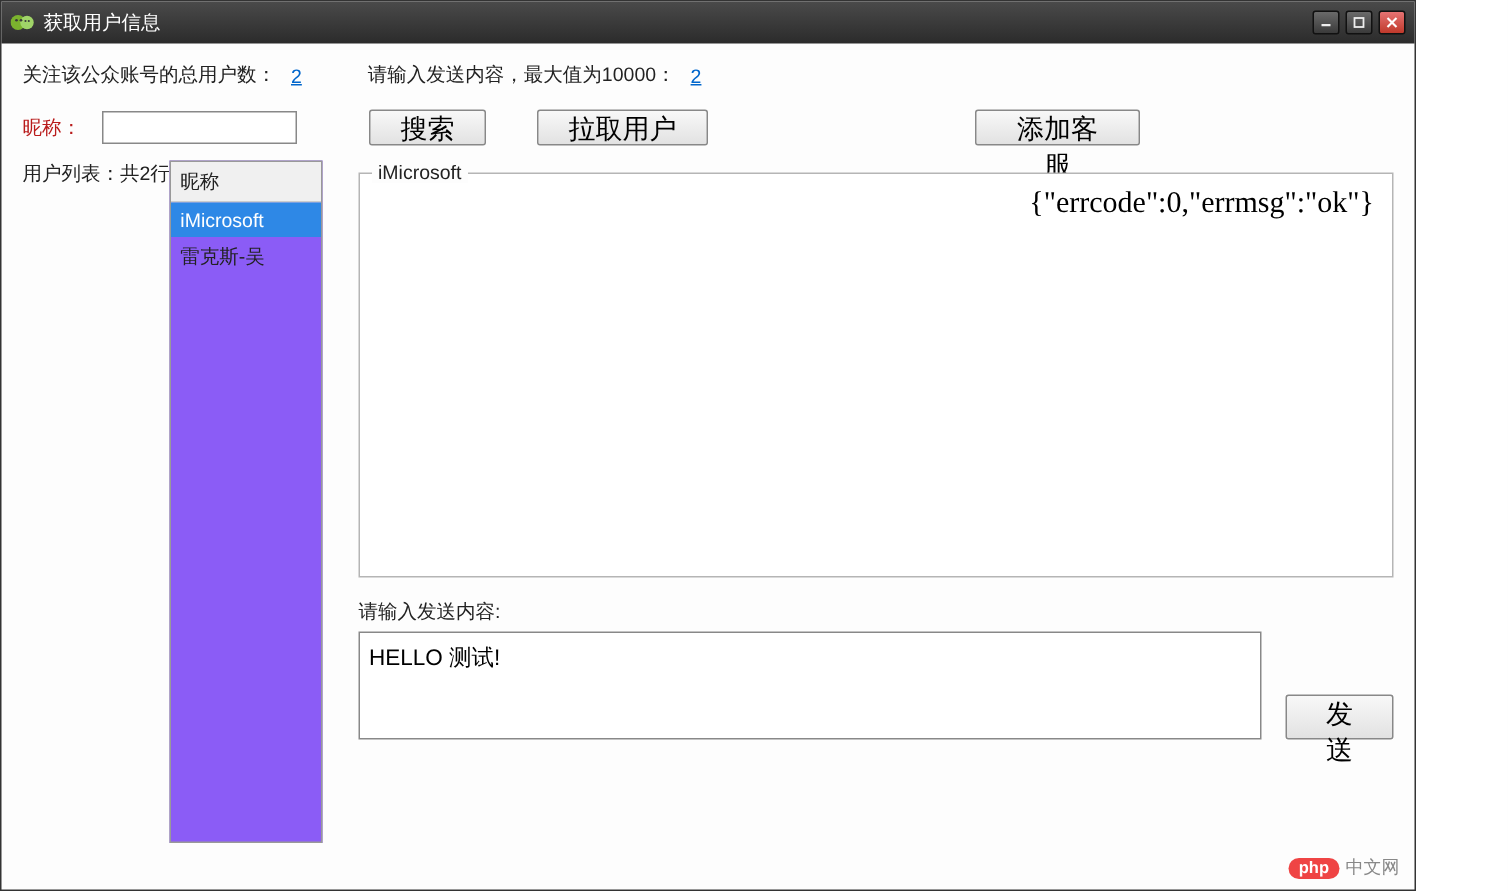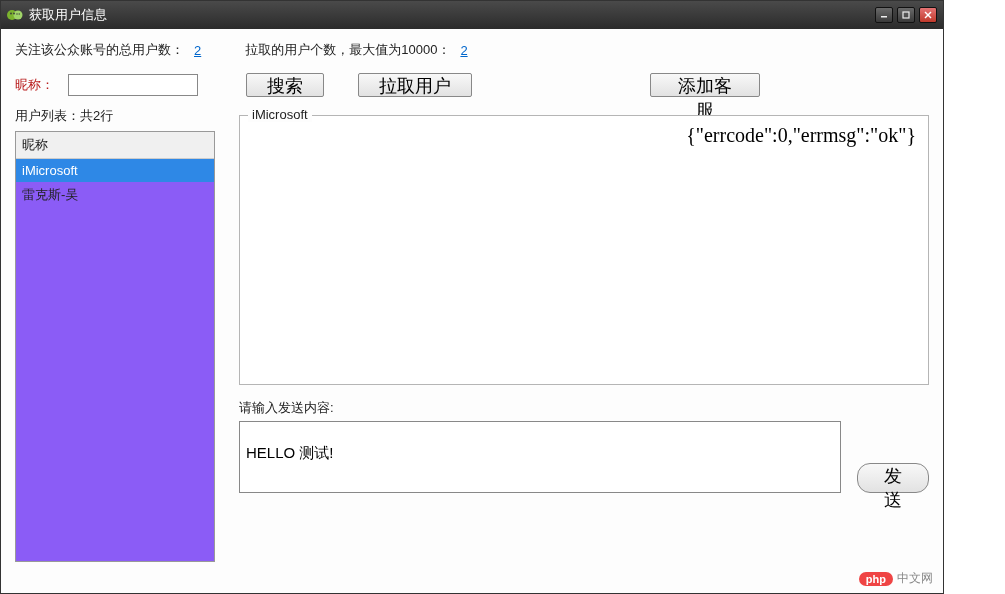--- a/index.html
+++ b/index.html
@@ -94,21 +94,21 @@
     }
     .btn.wide { width: 110px; }
     .main-split {
       flex: 1;
       display: flex;
       gap: 24px;
     }
     .left-col {
       width: 200px;
       display: flex;
-      flex-direction: column;
+      flex-direction: row;
     }
     .list-title {
       margin-bottom: 6px;
       color: #222;
     }
     .user-list {
       flex: 1;
       border: 1px solid #999;
       background: #8b5cf6;
       overflow: auto;
@@ -172,33 +172,32 @@
     .send-row {
       display: flex;
       align-items: stretch;
       gap: 16px;
     }
     .send-text {
       flex: 1;
       border: 1px solid #888;
       background: #fff;
       height: 72px;
-      padding: 22px 6px;
+      padding: 7px 6px;
       font-size: 15px;
       resize: none;
       font-family: "Microsoft YaHei","SimSun",Arial,sans-serif;
     }
     .send-btn-col {
       display: flex;
       align-items: flex-end;
     }
     .send-btn {
       width: 72px;
       height: 30px;
-      border-radius: 13px;
     }
     .footer {
       display: flex;
       justify-content: flex-end;
       align-items: center;
       padding: 4px 10px 6px;
       gap: 4px;
     }
     .php-badge {
       background: #ef4444;
@@ -250,21 +249,21 @@
         </div>
     </div>
   </div>
 
   <div class="content">
 
     <div class="row1">
       <span>关注该公众账号的总用户数：</span>
       <a href="#" class="link">2</a>
       <span class="gap"></span>
-      <span>拉取的用户个数，最大值为10000：</span>
+      <span>请输入发送内容，最大值为10000：</span>
       <a href="#" class="link">2</a>
     </div>
 
     <div class="row2">
       <span class="lbl">昵称：</span>
       <input class="text-input nick-input" type="text" value="" style="">
       <span style="width:20px"></span>
       <button class="btn">搜索</button>
       <span style="width:6px"></span>
       <button class="btn">拉取用户</button>

